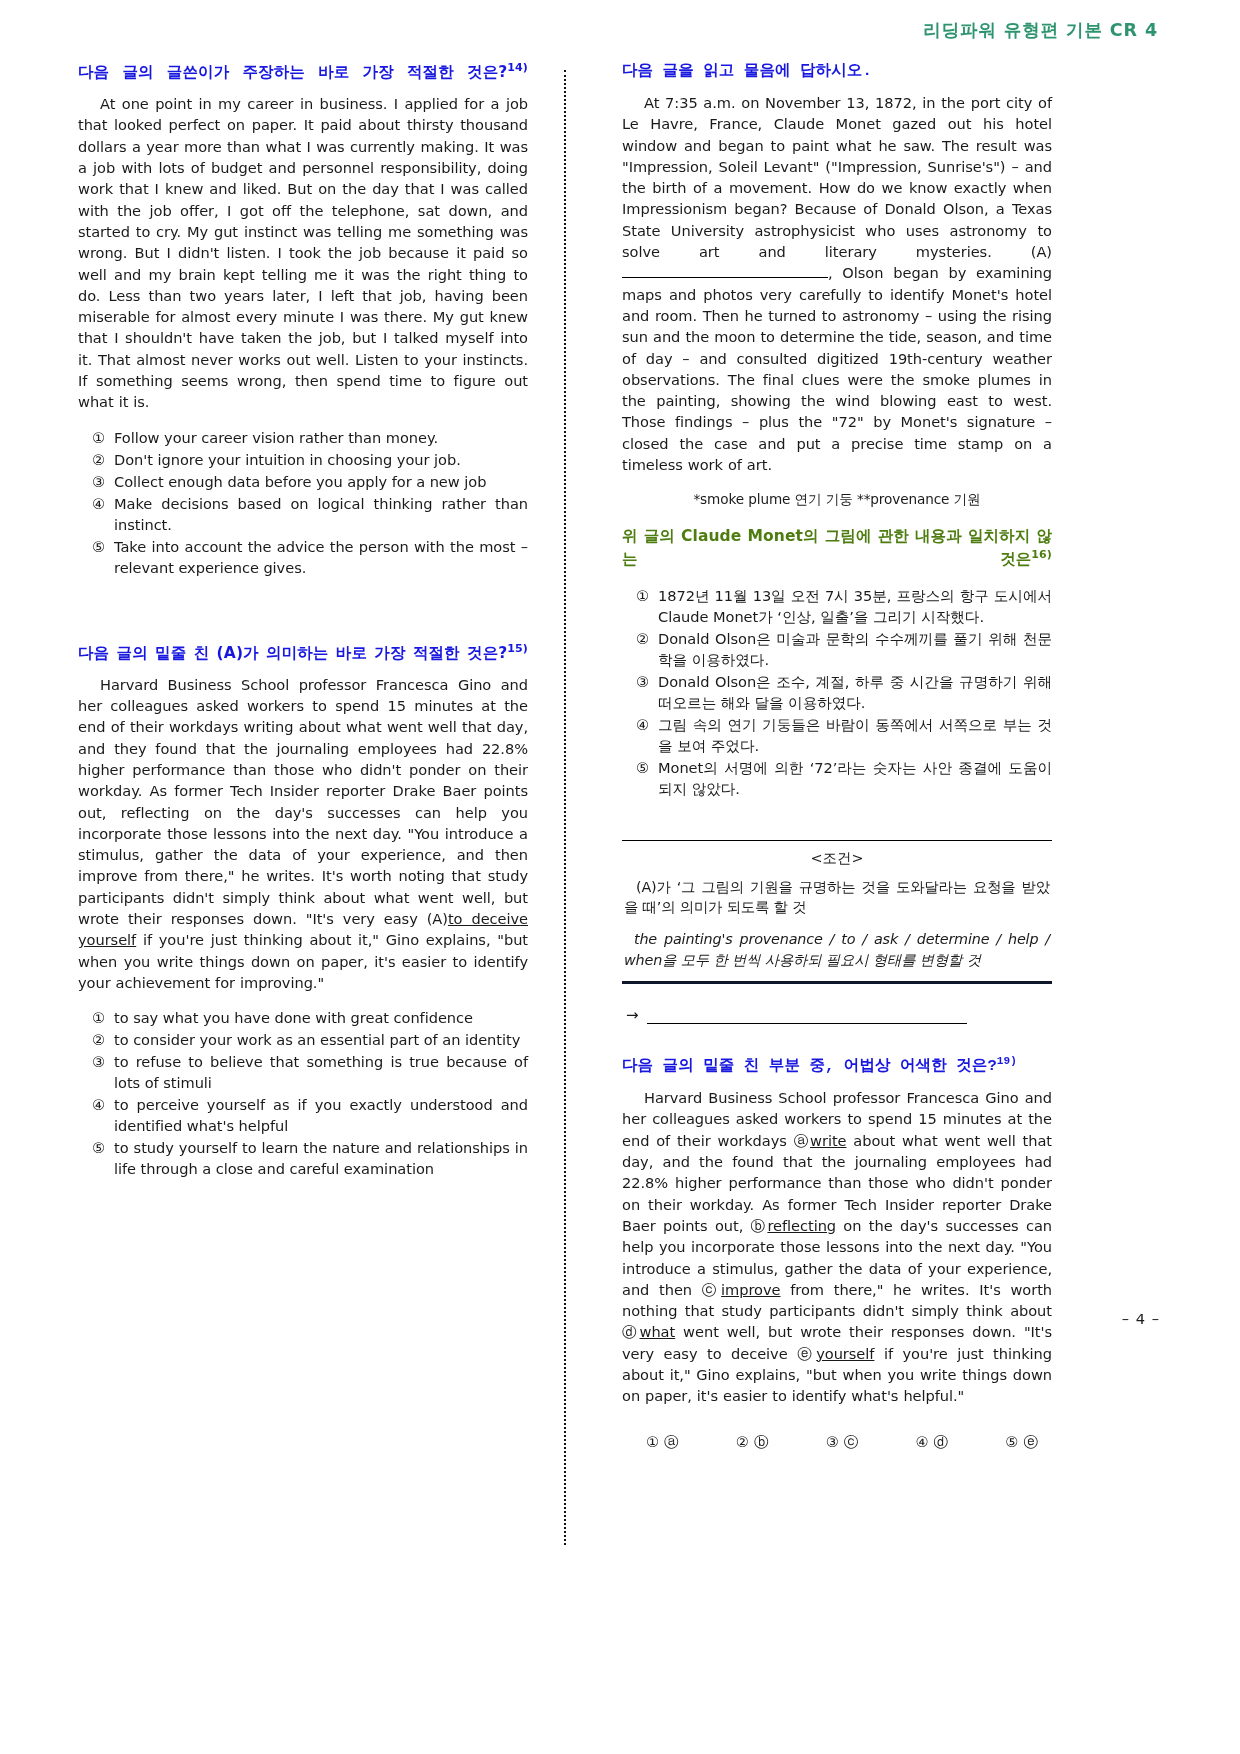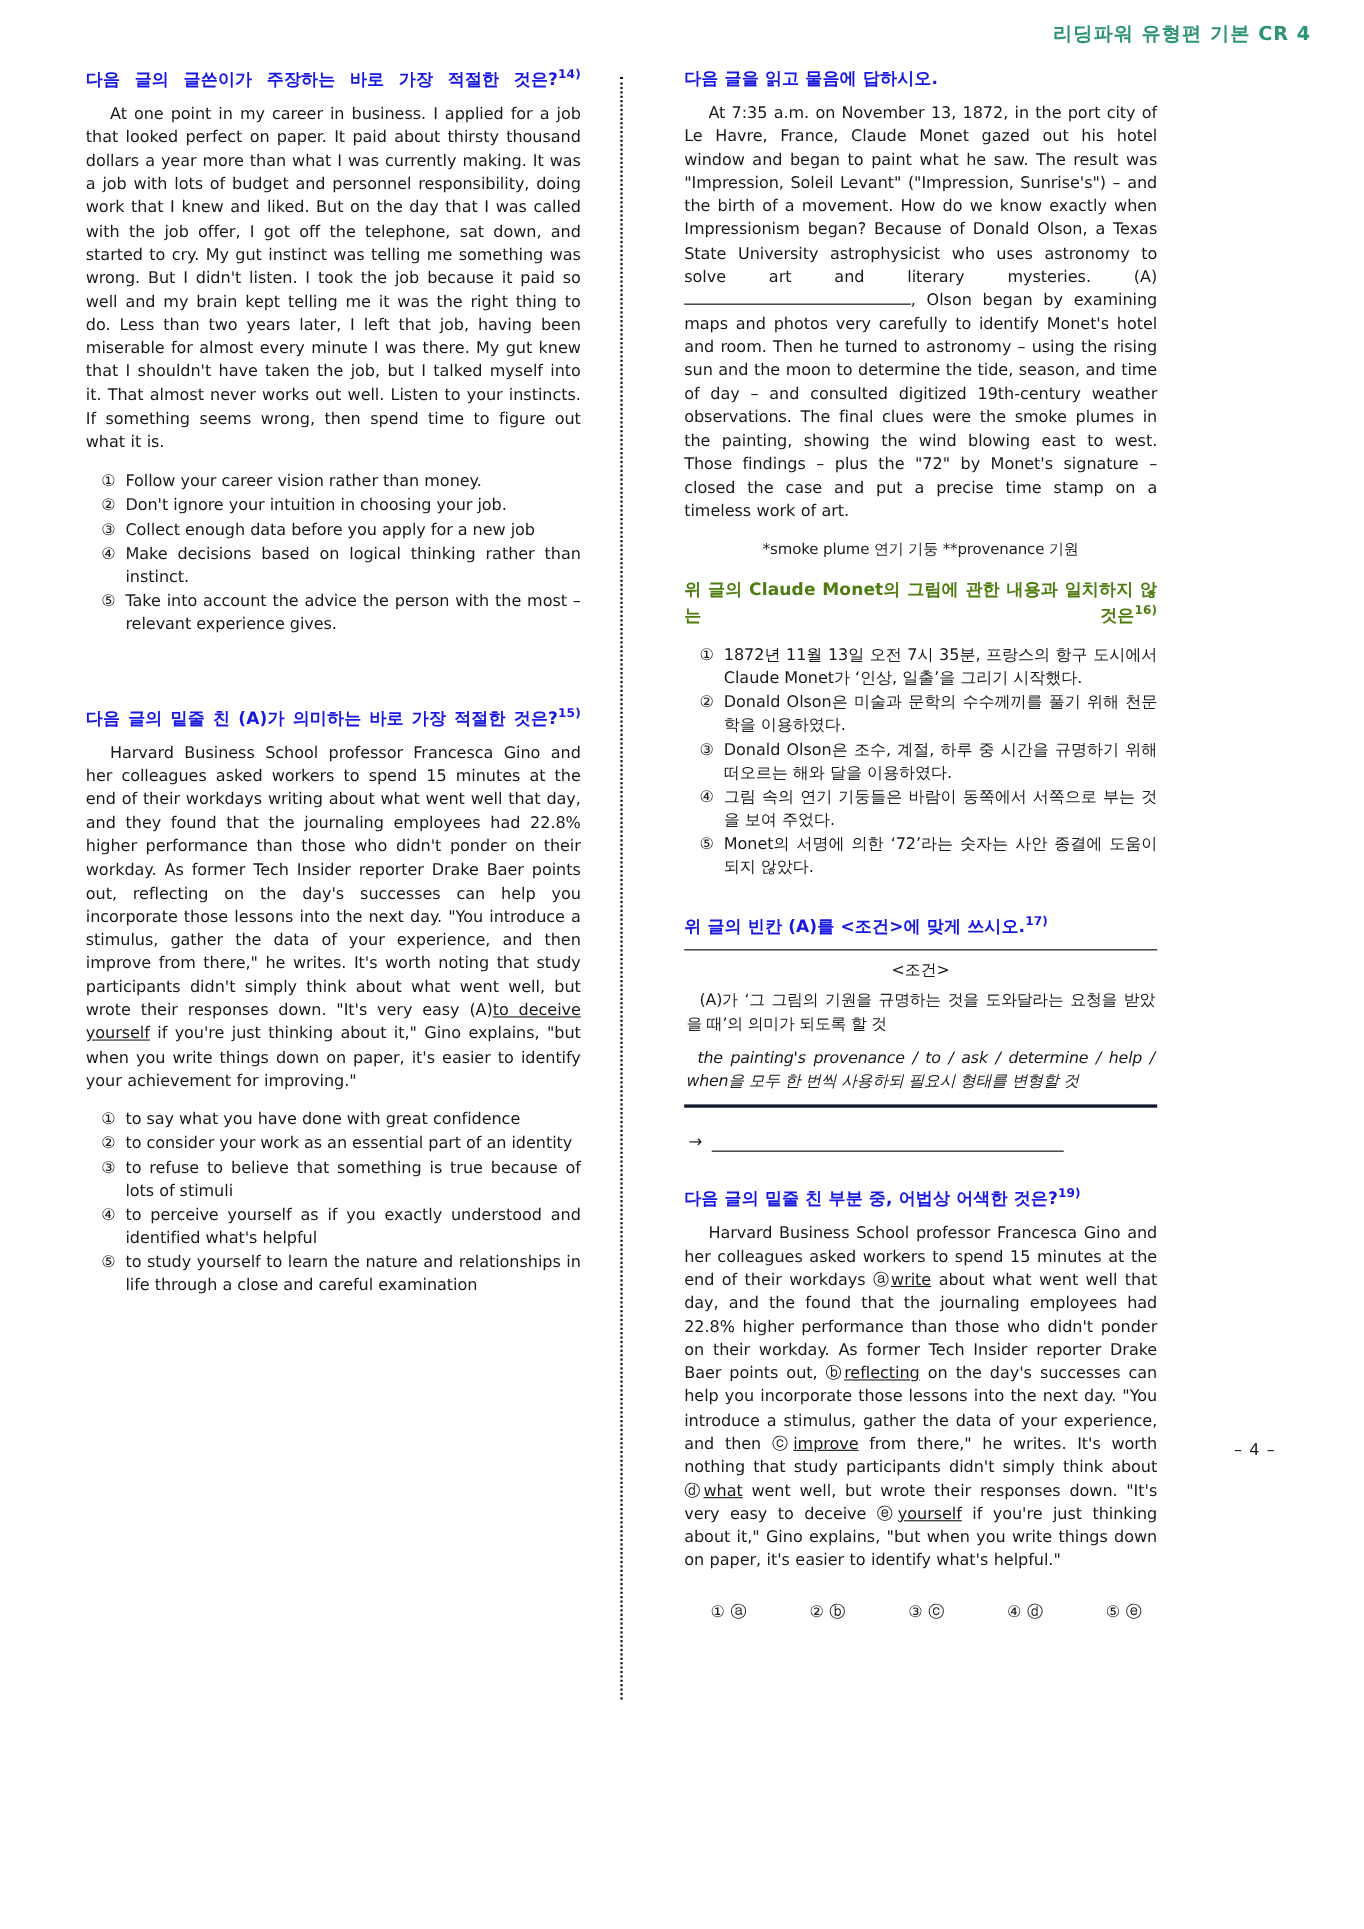--- a/index.html
+++ b/index.html
@@ -12,21 +12,21 @@
     color: #1a1a1a;
     position: relative;
     overflow: hidden;
   }
 
   .page {
     position: absolute;
     left: 0; top: 0;
     width: 1240px;
     height: 1351px;
-    padding: 18px 44px 0 78px;
+    padding: 18px 78px 0 78px;
   }
 
   
   .page-header {
     text-align: right;
     color: #2e9470;
     font-weight: bold;
     font-size: 17.5px;
     letter-spacing: 0.9px;
     padding-right: 4px;
@@ -60,21 +60,21 @@
   .q-head {
     color: #1717e0;
     font-weight: bold;
     font-size: 15.5px;
     line-height: 1.42;
     text-align: justify;
     text-align-last: justify;
     letter-spacing: 0.1px;
     margin: 0 0 6px 0;
   }
-  .q-head.nojust { text-align-last: left; }
+  .q-head.nojust { text-align-last: left; font-family: Liberation Mono, monospace; }
   .q-head.black { color: #4d7c0f; }
   .q-head .sup {
     font-size: 11px;
     vertical-align: super;
     font-weight: bold;
   }
 
   
   .passage {
     font-size: 14.6px;
@@ -299,21 +299,20 @@
             <span class="ch-txt">그림 속의 연기 기둥들은 바람이 동쪽에서 서쪽으로 부는 것을 보여 주었다.</span>
           </li>
         <li>
             <span class="ch-num">⑤</span>
             <span class="ch-txt">Monet의 서명에 의한 ‘72’라는 숫자는 사안 종결에 도움이 되지 않았다.</span>
           </li>
       </ul>
 
       <div class="spacer-md"></div>
 
-      <div class="q-head nojust"><span>위 글의 빈칸 (A)를 &lt;조건&gt;에 맞게 쓰시오.</span><span class="sup">17)</span></div>
 
       <div class="cond-box">
         <div class="cond-title">&lt;조건&gt;</div>
         <div class="cond-body"><span class="indent"></span><span>(A)가 ‘그 그림의 기원을 규명하는 것을 도와달라는 요청을 받았을 때’의 의미가 되도록 할 것</span></div>
         <div class="cond-words"><span class="indent"></span><span>the painting's provenance / to / ask / determine / help / when을 모두 한 번씩 사용하되 필요시 형태를 변형할 것</span></div>
       </div>
 
       <div class="answer-line">
         <span>→</span>
         <span class="rule"></span>

